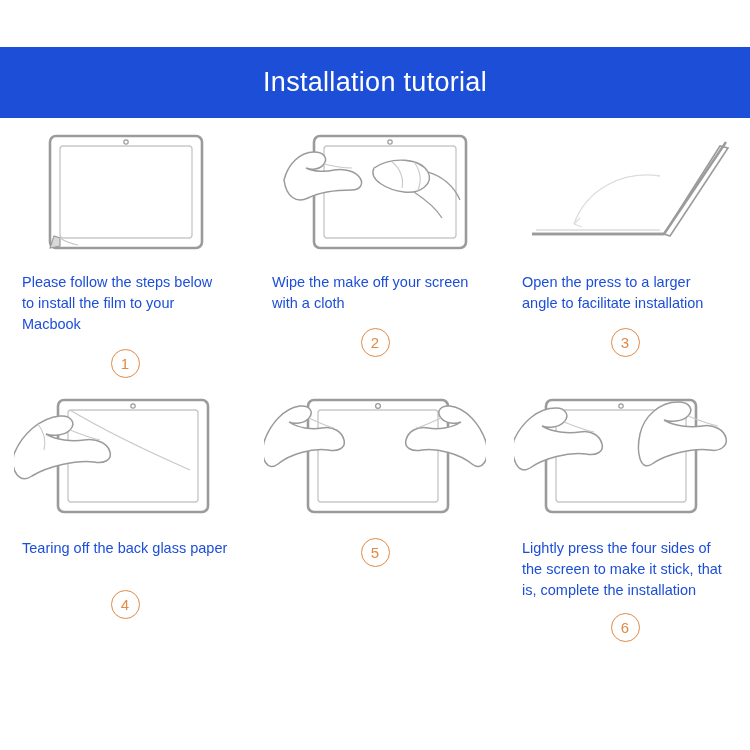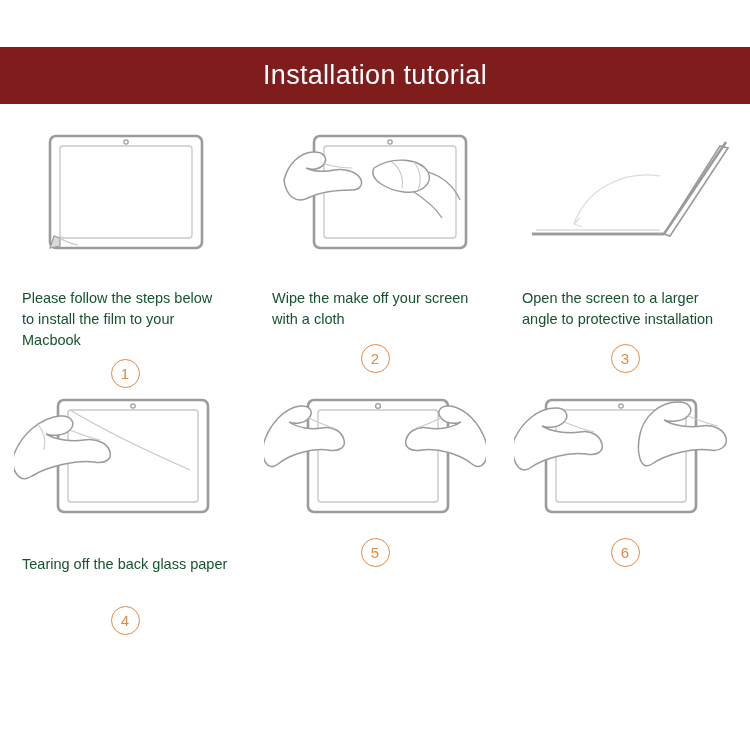--- a/index.html
+++ b/index.html
@@ -17,22 +17,22 @@
     position: relative;
     width: 750px;
     height: 750px;
     background: #ffffff;
   }
   .header-bar {
     position: absolute;
     left: 0;
     top: 47px;
     width: 750px;
-    height: 57px;
-    background: #7f1d1d;
+    height: 71px;
+    background: #1d4ed8;
     display: flex;
     align-items: center;
     justify-content: center;
   }
   .header-title {
     color: #ffffff;
     font-size: 27px;
     font-weight: normal;
     letter-spacing: 0.3px;
   }
@@ -54,24 +54,24 @@
   }
   .row2 .cell { padding-top: 6px; }
   .art {
     width: 222px;
     height: 132px;
     position: relative;
   }
   .art svg { display: block; }
   .caption {
     width: 206px;
-    margin-top: 28px;
+    margin-top: 12px;
     font-size: 14.5px;
     line-height: 21px;
-    color: #14532d;
+    color: #1d4ed8;
     text-align: left;
     min-height: 40px;
   }
   .num-wrap {
     margin-top: 10px;
     display: flex;
     justify-content: center;
     width: 100%;
   }
   .num {
@@ -147,21 +147,21 @@
         <div class="art">
           <svg width="222" height="132" viewBox="0 0 222 132">
             <path d="M18 106 L150 106 L212 14" fill="none" stroke="#9b9b9b" stroke-width="2.4" stroke-linejoin="round"></path>
             <path d="M18 106 L150 106" stroke="#9b9b9b" stroke-width="2.4"></path>
             <path d="M150 106 L206 18 L214 20 L156 108 Z" fill="none" stroke="#9b9b9b" stroke-width="1.6"></path>
             <path d="M22 102 L146 102" stroke="#c9c9c9" stroke-width="1.2"></path>
             <path d="M60 96 C72 62, 108 42, 146 48" fill="none" stroke="#dcdcdc" stroke-width="1.3"></path>
             <path d="M60 96 L66 90 M60 96 L68 99" fill="none" stroke="#dcdcdc" stroke-width="1.3"></path>
           </svg>
         </div>
-        <div class="caption">Open the screen to a larger angle to protective installation</div>
+        <div class="caption">Open the press to a larger angle to facilitate installation</div>
         <div class="num-wrap">
           <div class="num">3</div>
         </div>
       </div>
     </div>
 
     <div class="row2" style="display:flex;width:750px;">
 
       <div class="cell">
         <div class="art">
@@ -213,20 +213,21 @@
             <path d="M0 46 C8 28, 24 14, 42 14 C52 14, 56 22, 50 28 C44 34, 34 34, 28 32
                      C38 38, 54 40, 66 38 C78 36, 86 42, 88 50 C90 58, 82 62, 72 60
                      C54 58, 30 64, 16 74 C4 82, -4 64, 0 46 Z" fill="#ffffff" stroke="#9b9b9b" stroke-width="1.5"></path>
             <path d="M50 28 C60 32, 70 36, 80 38" fill="none" stroke="#c9c9c9" stroke-width="1.1"></path>
             <path d="M126 40 C130 22, 146 8, 164 8 C176 8, 180 16, 174 22 C168 28, 156 28, 150 26
                      C160 32, 176 34, 188 32 C200 30, 210 36, 212 44 C214 52, 206 58, 196 56
                      C178 54, 152 60, 138 70 C126 78, 122 58, 126 40 Z" fill="#ffffff" stroke="#9b9b9b" stroke-width="1.5"></path>
             <path d="M174 22 C184 26, 194 30, 204 32" fill="none" stroke="#c9c9c9" stroke-width="1.1"></path>
           </svg>
         </div>
+        <div class="caption">Lightly press the four sides of the screen to make it stick, that is, complete the installation</div>
         <div class="num-wrap">
           <div class="num">6</div>
         </div>
       </div>
     </div>
 
   </div>
 </div>
 
 </body></html>

